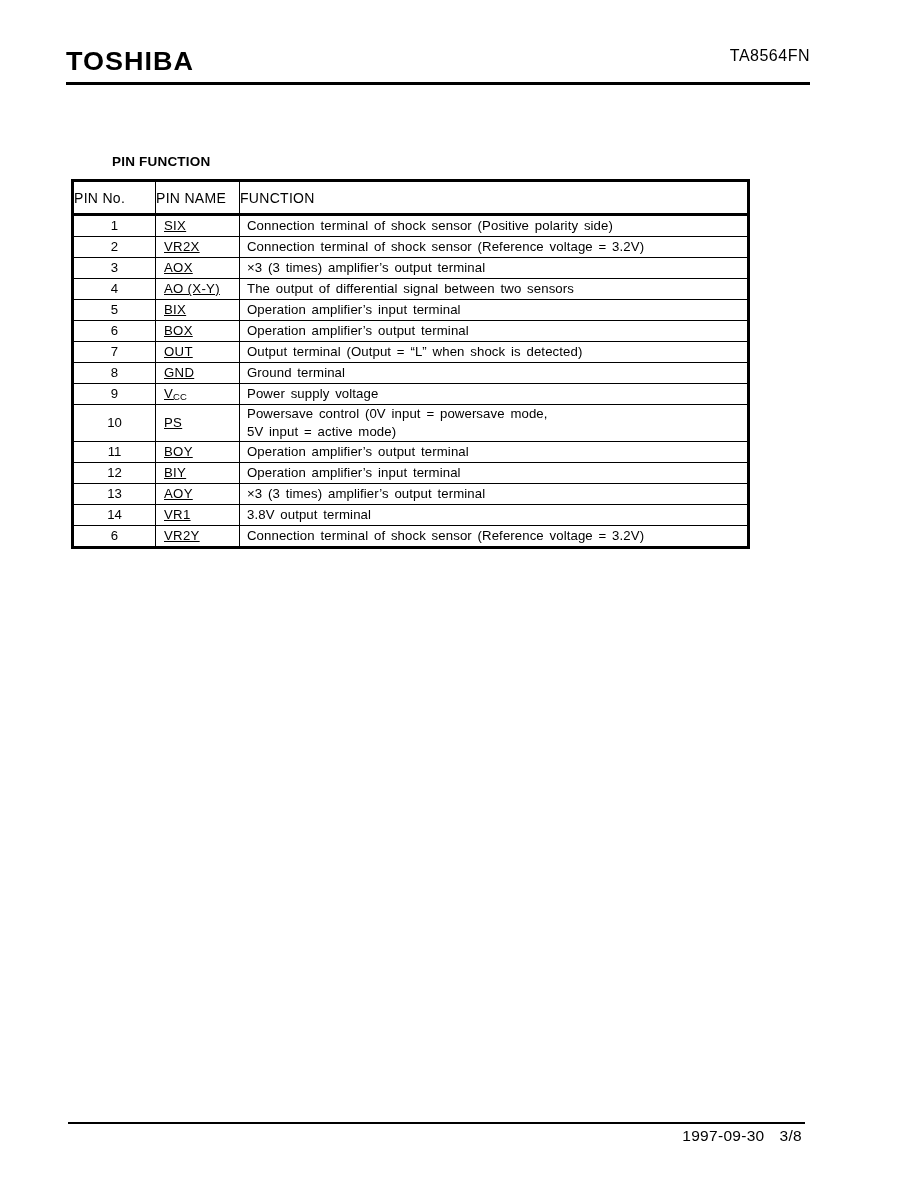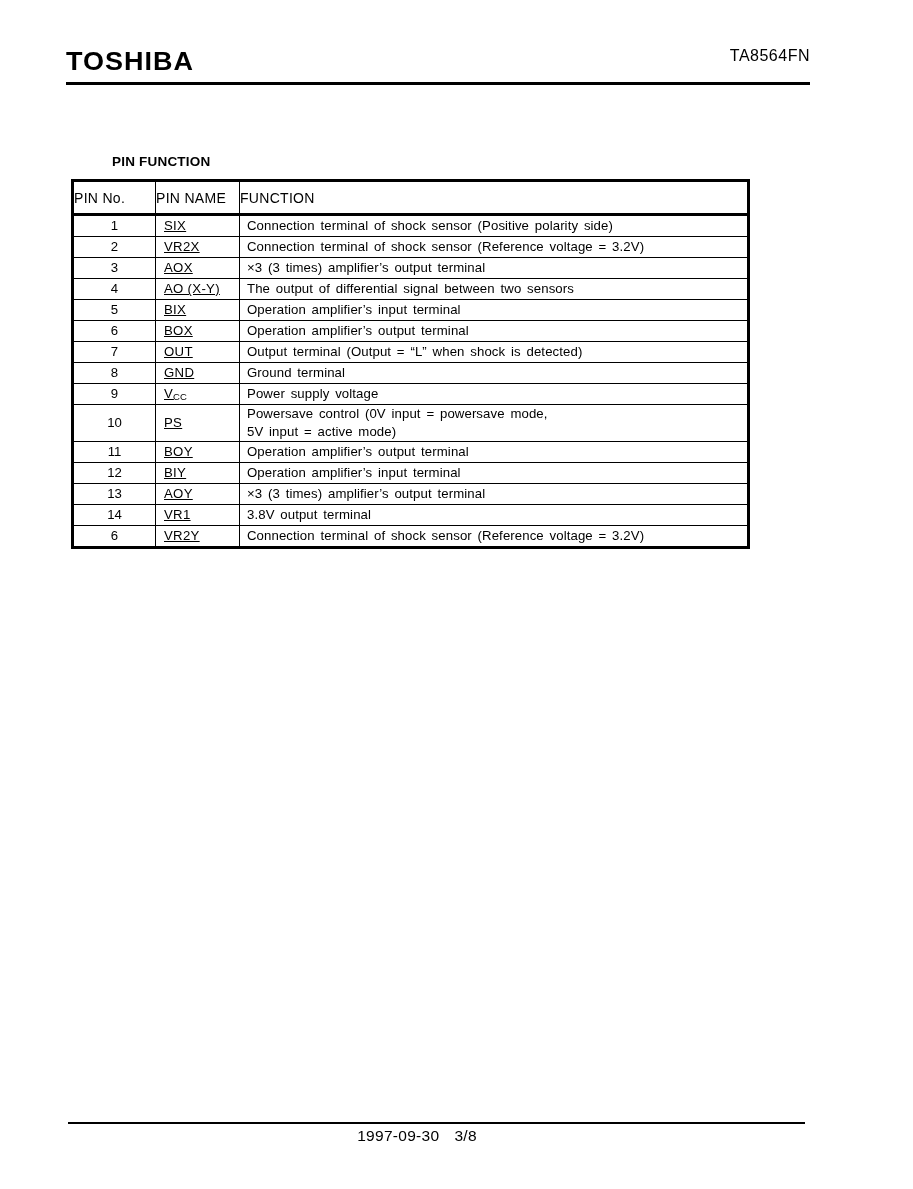--- a/index.html
+++ b/index.html
@@ -114,24 +114,24 @@
   .footer-rule {
     position: absolute;
     left: 68px;
     top: 1122px;
     width: 737px;           
     height: 2px;
     background: #000;
   }
   .page-footer {
     position: absolute;
-    left: 56px;
+    left: 80px;
     top: 1127px;
     width: 722px;           
-    text-align: center;
+    text-align: right;
     font-size: 15.5px;
     letter-spacing: 0.3px;
   }
   .page-footer .footer-page {
     margin-left: 15px;
   }
 </style>
 </head>
 <body>
 

